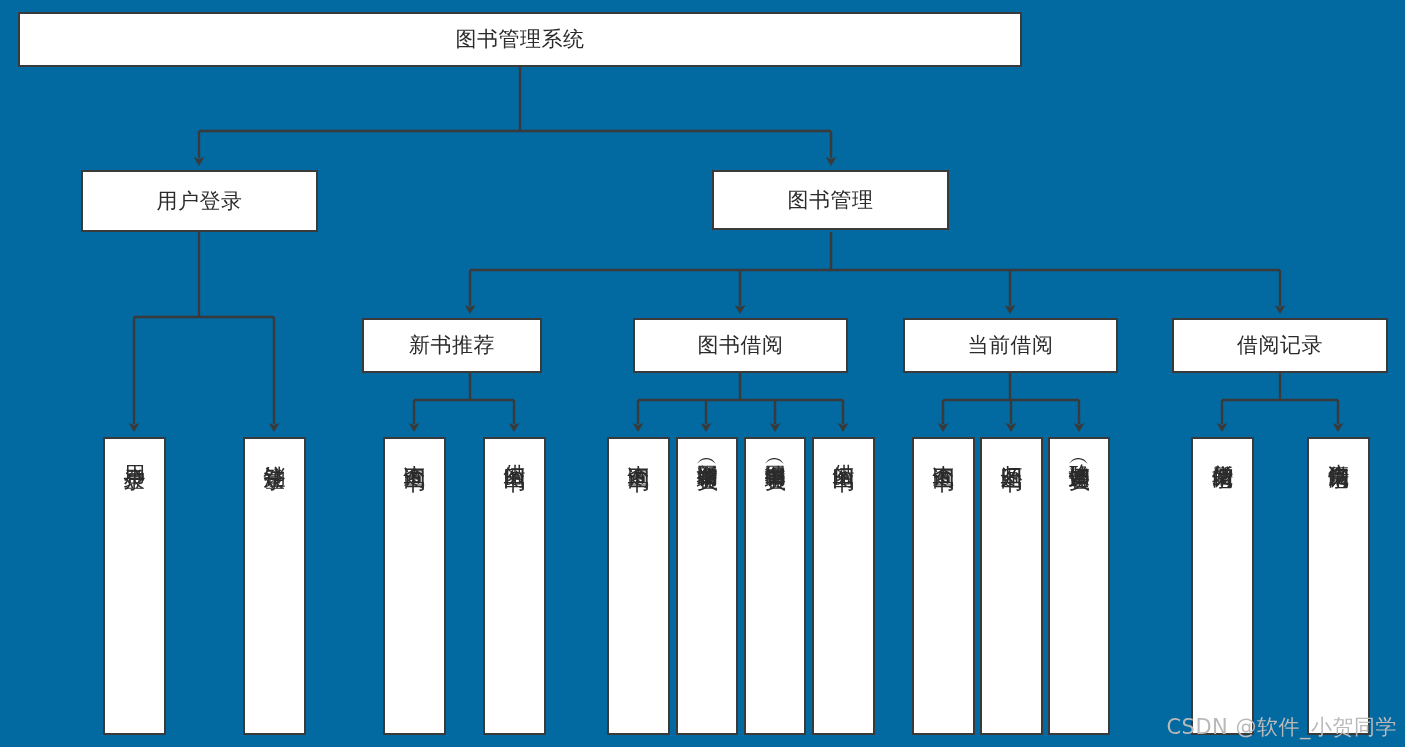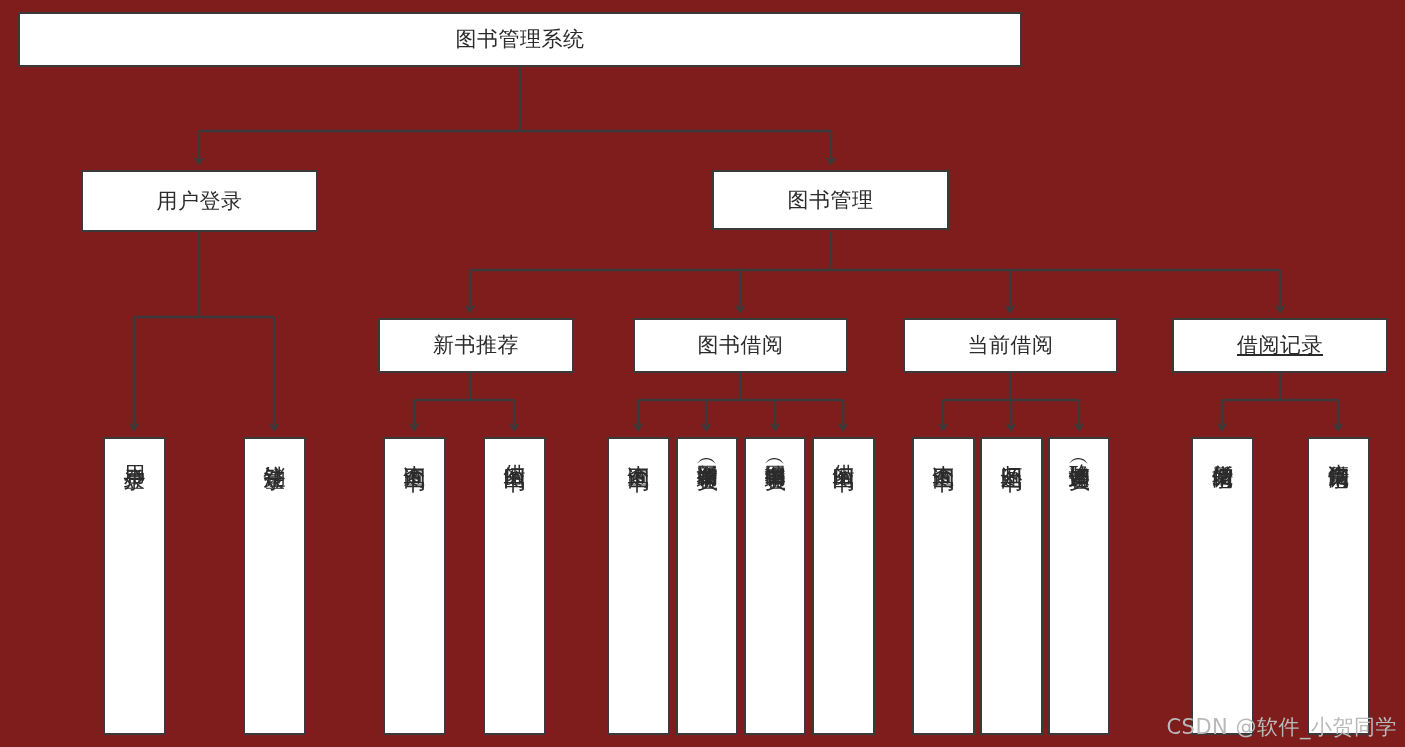--- a/index.html
+++ b/index.html
@@ -7,21 +7,21 @@
     padding: 0;
     background: #ffffff;
   }
   body {
     font-family: "DejaVu Sans", "Liberation Sans", sans-serif;
   }
   #canvas {
     position: relative;
     width: 1405px;
     height: 747px;
-    background: #7f1d1d;
+    background: #0369a1;
     overflow: hidden;
   }
   svg.edges {
     position: absolute;
     left: 0;
     top: 0;
     width: 1405px;
     height: 747px;
     pointer-events: none;
   }
@@ -135,33 +135,33 @@
   </div>
 
   <div class="node horiz" style="left:81px; top:170px; width:237px; height:62px;">
     <span class="label">用户登录</span>
   </div>
 
   <div class="node horiz" style="left:712px; top:170px; width:237px; height:60px;">
     <span class="label">图书管理</span>
   </div>
 
-  <div class="node horiz" style="left:362px; top:318px; width:196px; height:55px;margin-left:16px;">
+  <div class="node horiz" style="left:362px; top:318px; width:180px; height:55px;">
     <span class="label">新书推荐</span>
   </div>
 
   <div class="node horiz" style="left:903px; top:318px; width:215px; height:55px;">
     <span class="label">当前借阅</span>
   </div>
 
   <div class="node horiz" style="left:633px; top:318px; width:215px; height:55px;">
     <span class="label">图书借阅</span>
   </div>
 
-  <div class="node horiz" style="left:1172px; top:318px; width:216px; height:55px;text-decoration:underline;">
+  <div class="node horiz" style="left:1172px; top:318px; width:216px; height:55px;">
     <span class="label">借阅记录</span>
   </div>
 
   <div class="node vert" style="left:103px; top:437px; width:63px; height:298px;">
     <span class="label">用户登录</span>
   </div>
 
   <div class="node vert" style="left:243px; top:437px; width:63px; height:298px;">
     <span class="label">注销登录</span>
   </div>

